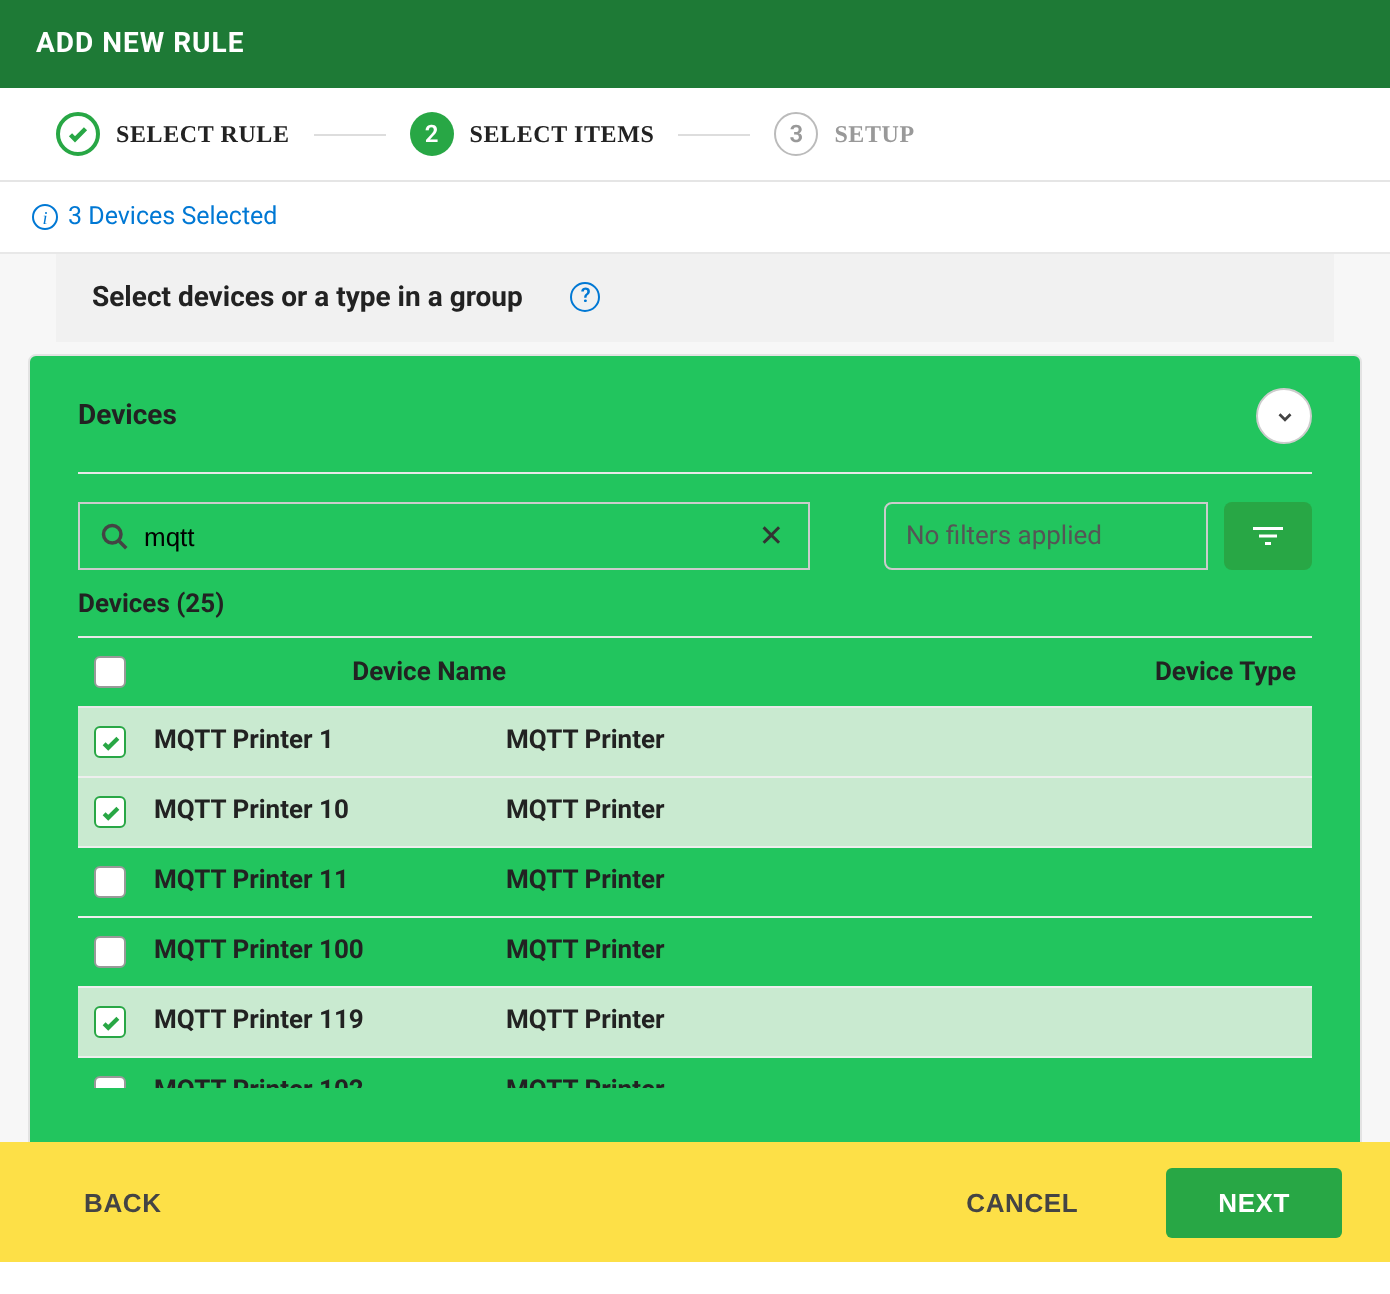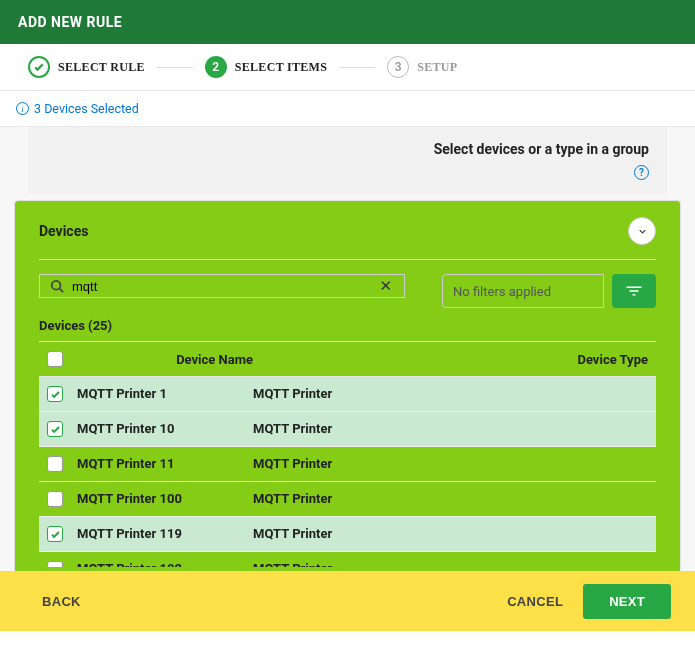--- a/index.html
+++ b/index.html
@@ -11,30 +11,30 @@
 .step-circle.done { border: 2px solid #28a745; background: #fff; }
 .step-circle.done svg { width: 12px; height: 12px; }
 .step-circle.active { background: #28a745; color: #fff; }
 .step-circle.pending { border: 1px solid #bbb; color: #999; background: #fff; }
 .step-label { font-size: 12px; font-weight: 700; letter-spacing: 0.3px; font-family: Liberation Serif, serif; }
 .step-label.done, .step-label.active { color: #222; }
 .step-label.pending { color: #999; }
 .step-line { width: 36px; height: 1px; background: #ddd; }
 .selected-info { background: #fff; padding: 10px 16px; color: #0078d4; font-size: 12.5px; display: flex; align-items: center; gap: 5px; border-bottom: 1px solid #e8e8e8; }
 .info-icon { width: 13px; height: 13px; border: 1.2px solid #0078d4; border-radius: 50%; display: flex; align-items: center; justify-content: center; font-size: 9px; font-style: italic; font-family: Georgia, serif; }
-.section-header { background: #f1f1f1; padding: 14px 18px; font-size: 14px; font-weight: 700; color: #222; display: flex; align-items: flex-end; gap: 8px; margin: 0 14px; flex-direction: column; }
+.section-header { background: #f1f1f1; padding: 14px 18px; font-size: 14px; font-weight: 700; color: #222; display: flex; align-items: flex-start; gap: 24px; margin: 0 14px; }
 .help-icon { width: 15px; height: 15px; border: 1.2px solid #0078d4; border-radius: 50%; color: #0078d4; display: flex; align-items: center; justify-content: center; font-size: 10px; font-weight: 600; }
 .content-wrap { background: #f7f7f7; padding: 0 14px 0 14px; height: calc(100% - 146px); overflow: hidden; }
-.panel { background: #84cc16; border: 1px solid #e3e3e3; border-radius: 4px; margin-top: 6px; padding: 16px 24px 0 24px; height: 400px; overflow: hidden; }
+.panel { background: #22c55e; border: 1px solid #e3e3e3; border-radius: 4px; margin-top: 6px; padding: 16px 24px 0 24px; height: 400px; overflow: hidden; }
 .panel-header { display: flex; align-items: center; justify-content: space-between; padding-bottom: 14px; border-bottom: 1px solid #e8e8e8; }
 .panel-title { font-size: 14px; font-weight: 700; color: #222; }
 .collapse-btn { width: 28px; height: 28px; border-radius: 50%; border: 1px solid #ccc; background: #fff; display: flex; align-items: center; justify-content: center; cursor: pointer; }
 .collapse-btn svg { width: 11px; height: 11px; }
 .controls { display: flex; gap: 8px; margin: 14px 0 10px 0; }
-.search-wrap { flex: 1; position: relative; display: flex; align-items: center; border: 1px solid #ccc; border-radius: 0; padding: 0 10px; height: 24px; }
+.search-wrap { flex: 1; position: relative; display: flex; align-items: center; border: 1px solid #ccc; border-radius: 0; padding: 0 10px; height: 34px; }
 .search-wrap svg.mag { width: 14px; height: 14px; stroke: #444; }
 .search-input { flex: 1; border: none; outline: none; padding: 0 8px; font-size: 13px; background: transparent; }
 .clear-x { font-size: 15px; cursor: pointer; color: #333; font-weight: 300; padding: 0 2px; }
 .filter-display { flex: 0 0 162px; border: 1px solid #ccc; border-radius: 4px 0 0 4px; height: 34px; display: flex; align-items: center; padding: 0 10px; font-size: 13px; color: #555; margin-left: 29px; }
 .filter-btn { width: 44px; height: 34px; background: #28a745; border-radius: 4px; display: flex; align-items: center; justify-content: center; cursor: pointer; }
 .filter-btn svg { width: 18px; height: 14px; }
 .list-title { font-size: 13px; font-weight: 700; color: #222; margin-bottom: 8px; }
 .table-wrap { border-top: 1px solid #e8e8e8; }
 .table-head { display: flex; align-items: center; padding: 9px 8px; border-bottom: 1px solid #e8e8e8; text-align: right; }
 .col-check { width: 30px; display: flex; align-items: center; justify-content: flex-start; }
@@ -43,21 +43,21 @@
 .table-body { overflow-y: auto; height: 190px; }
 .row { display: flex; align-items: flex-start; padding: 9px 8px; border-bottom: 1px solid #eee; font-size: 13px; color: #222; }
 .row.selected { background: #c9ead0; }
 .checkbox { width: 16px; height: 16px; border: 1.5px solid #999; border-radius: 3px; display: flex; align-items: center; justify-content: center; cursor: pointer; background: #fff; }
 .checkbox.checked { border-color: #28a745; background: #fff; }
 .checkbox.checked svg { width: 11px; height: 11px; }
 .footer { position: absolute; bottom: 16px; left: 0; right: 0; height: 60px; border-top: 0px solid #e5e5e5; display: flex; align-items: center; justify-content: space-between; padding: 0 24px; background: #fde047; }
 .btn { font-size: 13px; font-weight: 700; letter-spacing: 0.3px; cursor: pointer; border: none; background: none; padding: 10px 18px; }
 .btn-text { color: #444; }
 .btn-primary { background: #28a745; color: #fff; border-radius: 3px; padding: 10px 26px; }
-.footer-right { display: flex; align-items: center; gap: 2px; }
+.footer-right { display: flex; align-items: center; gap: 26px; }
 .table-body::-webkit-scrollbar { width: 8px; }
 .table-body::-webkit-scrollbar-thumb { background: #ccc; border-radius: 4px; }
 </style>
 </head>
 <body>
 
 <div class="header">
   <span>ADD NEW RULE</span>
 </div>
 

